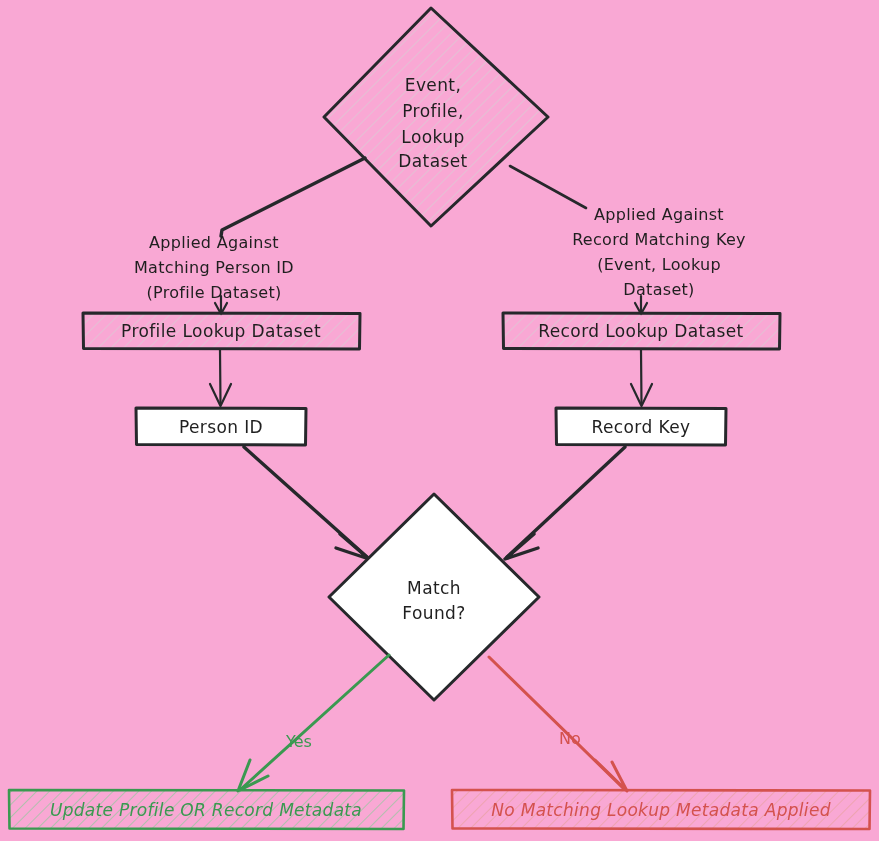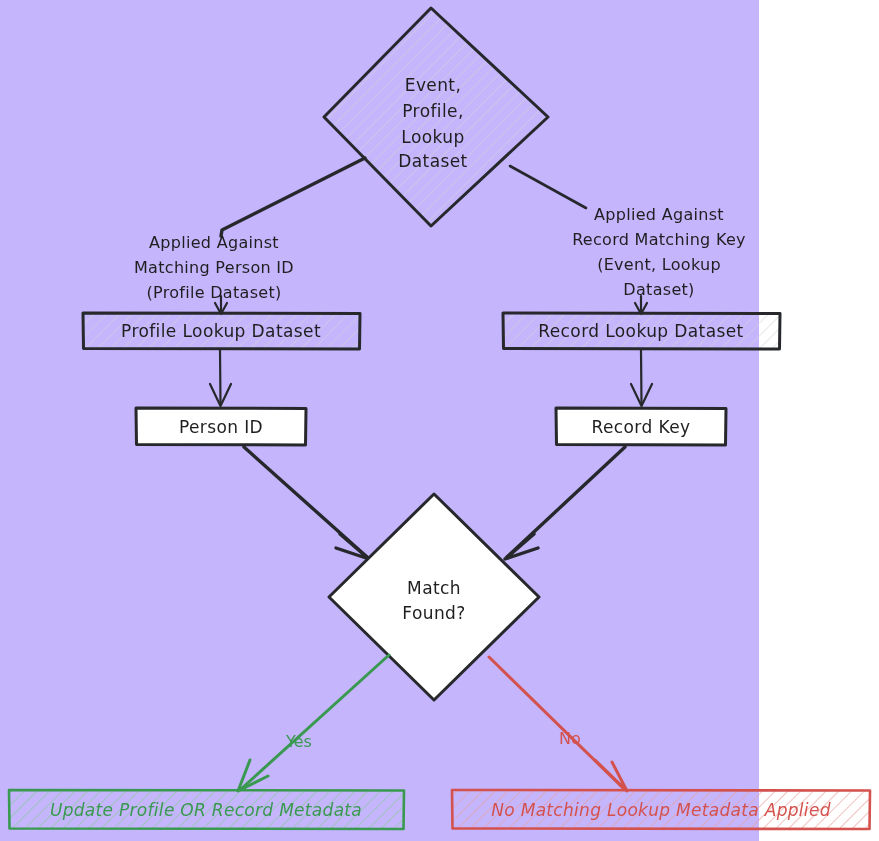--- a/index.html
+++ b/index.html
@@ -8,23 +8,23 @@
     background: #ffffff;
   }
   body {
     width: 879px;
     height: 841px;
     font-family: "DejaVu Sans", sans-serif;
     overflow: hidden;
   }
   #diagram-root {
     position: relative;
-    width: 759px;
+    width: 879px;
     height: 841px;
-    background: #c4b5fd;
+    background: #f9a8d4;
   }
   svg#flow-svg {
     position: absolute;
     left: 0;
     top: 0;
     width: 879px;
     height: 841px;
   }
   .node-label {
     font-family: "DejaVu Sans", sans-serif;

